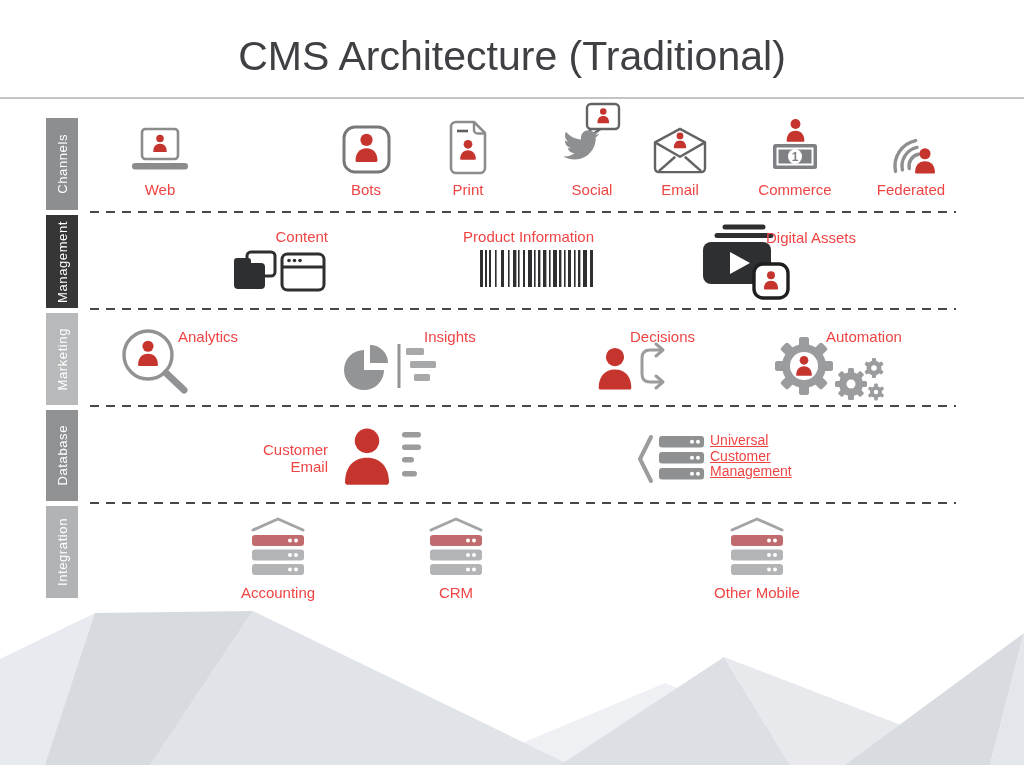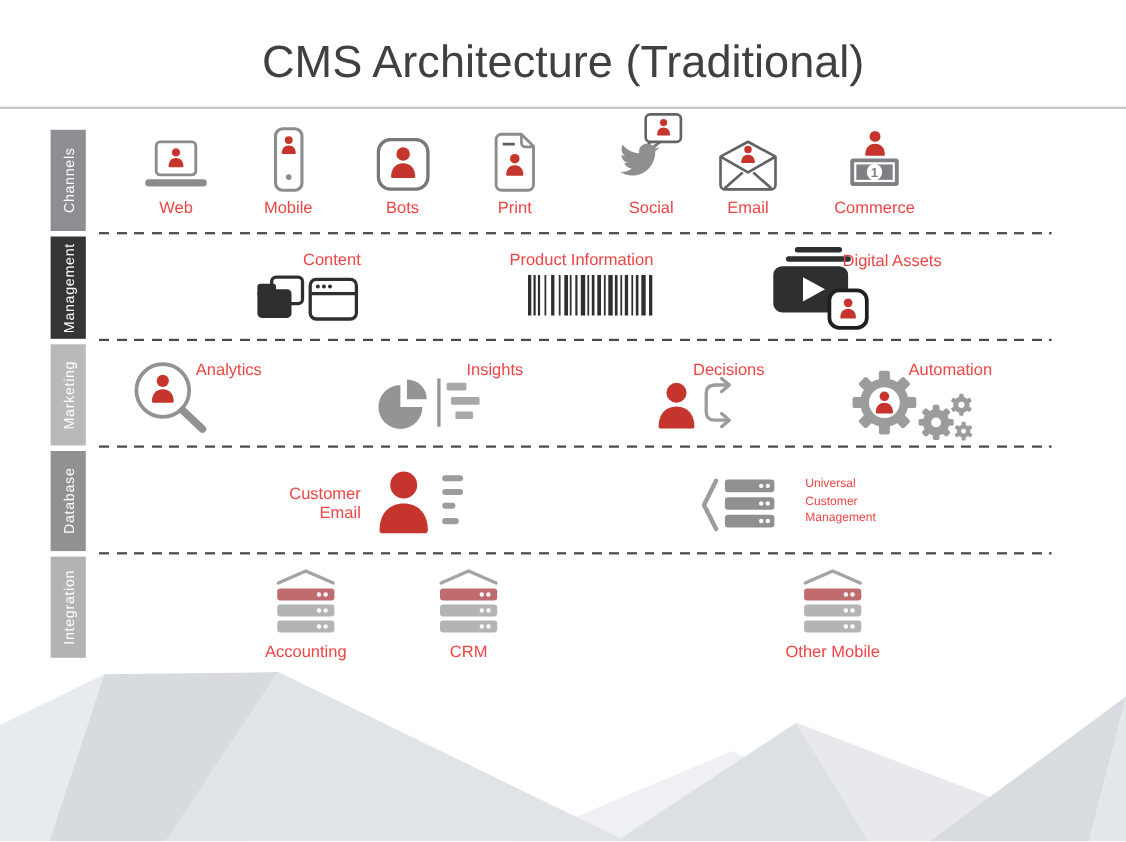--- a/index.html
+++ b/index.html
@@ -108,30 +108,20 @@
     <div class="icon-slot">
         <svg width="64" height="50" viewBox="0 0 64 50">
       <rect x="14" y="3" width="36" height="30" rx="3.5" fill="#fff" stroke="#8b8c8e" stroke-width="2.6"></rect>
       <use href="#icn-person" x="22.5" y="8" width="19" height="19" fill="#c5352e"></use>
       <rect x="4" y="37" width="56" height="6.5" rx="3.2" fill="#8b8c8e"></rect>
     </svg>
       </div>
     <div class="lbl">Web</div>
   </div>
 
-  <div class="chan" style="left:207px;">
-    <div class="icon-slot">
-        <svg width="37" height="61" viewBox="0 0 37 61">
-      <rect x="6.5" y="2" width="24" height="56" rx="6.5" fill="#fff" stroke="#8b8c8e" stroke-width="2.8"></rect>
-      <use href="#icn-person" x="9.5" y="8" width="18" height="18" fill="#c5352e"></use>
-      <circle cx="18.5" cy="46" r="2.6" fill="#8b8c8e"></circle>
-    </svg>
-      </div>
-    <div class="lbl">Mobile</div>
-  </div>
 
   <div class="chan" style="left:311px;">
     <div class="icon-slot">
         <svg width="53" height="53" viewBox="0 0 53 53">
       <rect x="4" y="4" width="45" height="45" rx="11" fill="#fff" stroke="#77787a" stroke-width="3"></rect>
       <use href="#icn-person" x="11" y="9.5" width="31" height="31" fill="#c5352e"></use>
     </svg>
       </div>
     <div class="lbl">Bots</div>
   </div>
@@ -179,20 +169,33 @@
       <use href="#icn-person" x="15" y="0" width="25" height="25" fill="#c5352e"></use>
       <rect x="5" y="26" width="44" height="25" rx="2.5" fill="#7f8083"></rect>
       <rect x="9.5" y="30.5" width="35" height="16" fill="none" stroke="#fff" stroke-width="2"></rect>
       <ellipse cx="27" cy="38.5" rx="7" ry="7.5" fill="#fff"></ellipse>
       <text x="27" y="43" text-anchor="middle" font-size="12" font-weight="bold" fill="#7f8083" font-family="Liberation Sans, sans-serif">1</text>
     </svg>
       </div>
     <div class="lbl">Commerce</div>
   </div>
 
+  <div class="chan" style="left:856px;">
+    <div class="icon-slot">
+        <svg width="61" height="54" viewBox="0 0 61 54">
+      <g fill="none" stroke="#8e8f91" stroke-width="3.4" stroke-linecap="round" transform="rotate(-12 40 44)">
+        <path d="M14 44A26 26 0 0 1 40 18"></path>
+        <path d="M21 44A19 19 0 0 1 40 25"></path>
+        <path d="M28 44A12 12 0 0 1 40 32"></path>
+      </g>
+      <use href="#icn-person" x="30" y="25" width="28" height="28" fill="#c5352e"></use>
+    </svg>
+      </div>
+    <div class="lbl">Federated</div>
+  </div>
 
   <div class="abs ctr" style="left:204px;top:228px;width:124px;">
     <div class="lbl">Content</div>
     <svg width="98" height="54" viewBox="0 0 98 54" style="margin-top:3px">
       <rect x="17" y="4" width="28" height="24" rx="4" fill="#fff" stroke="#2e2f31" stroke-width="3"></rect>
       <rect x="4" y="10" width="17" height="12" rx="3" fill="#2e2f31"></rect>
       <rect x="4" y="15" width="31" height="26" rx="4" fill="#2e2f31"></rect>
       <rect x="52" y="6" width="42" height="36" rx="5.5" fill="#fff" stroke="#2e2f31" stroke-width="3"></rect>
       <line x1="53" y1="19" x2="93" y2="19" stroke="#2e2f31" stroke-width="3"></line>
       <circle cx="59" cy="12.5" r="1.8" fill="#2e2f31"></circle>
@@ -348,21 +351,21 @@
     </g>
     <g fill="#fff">
       <circle cx="56" cy="7.7" r="2"></circle>
         <circle cx="62" cy="7.7" r="2"></circle>
       <circle cx="56" cy="23.7" r="2"></circle>
         <circle cx="62" cy="23.7" r="2"></circle>
       <circle cx="56" cy="39.7" r="2"></circle>
         <circle cx="62" cy="39.7" r="2"></circle>
     </g>
   </svg>
-  <div class="abs lbl" style="left:732px;top:433px;width:90px;line-height:15.5px;font-size:11px;">
+  <div class="abs lbl" style="left:710px;top:433px;width:90px;line-height:15.5px;font-size:14px;text-decoration:underline;">
     <div>Universal</div>
     <div>Customer</div>
     <div>Management</div>
   </div>
 
   <div class="int-item" style="left:218px;">
     <svg width="76" height="62" viewBox="0 0 76 62">
       <path d="M13 14L38 3l25 11" fill="none" stroke="#a3a4a6" stroke-width="3" stroke-linecap="round" stroke-linejoin="round"></path>
       <rect x="12" y="19" width="52" height="11" rx="3" fill="#c06b6d"></rect>
       <rect x="12" y="33.5" width="52" height="11" rx="3" fill="#b3b4b6"></rect>
@@ -372,21 +375,21 @@
           <circle cx="56" cy="24.5" r="2"></circle>
         <circle cx="50" cy="39" r="2"></circle>
           <circle cx="56" cy="39" r="2"></circle>
         <circle cx="50" cy="53.5" r="2"></circle>
           <circle cx="56" cy="53.5" r="2"></circle>
       </g>
     </svg>
     <div class="lbl">Accounting</div>
   </div>
 
-  <div class="int-item" style="left:366px;text-align:center;">
+  <div class="int-item" style="left:396px;text-align:center;">
     <svg width="76" height="62" viewBox="0 0 76 62">
       <path d="M13 14L38 3l25 11" fill="none" stroke="#a3a4a6" stroke-width="3" stroke-linecap="round" stroke-linejoin="round"></path>
       <rect x="12" y="19" width="52" height="11" rx="3" fill="#c06b6d"></rect>
       <rect x="12" y="33.5" width="52" height="11" rx="3" fill="#b3b4b6"></rect>
       <rect x="12" y="48" width="52" height="11" rx="3" fill="#b3b4b6"></rect>
       <g fill="#fff">
         <circle cx="50" cy="24.5" r="2"></circle>
           <circle cx="56" cy="24.5" r="2"></circle>
         <circle cx="50" cy="39" r="2"></circle>
           <circle cx="56" cy="39" r="2"></circle>

